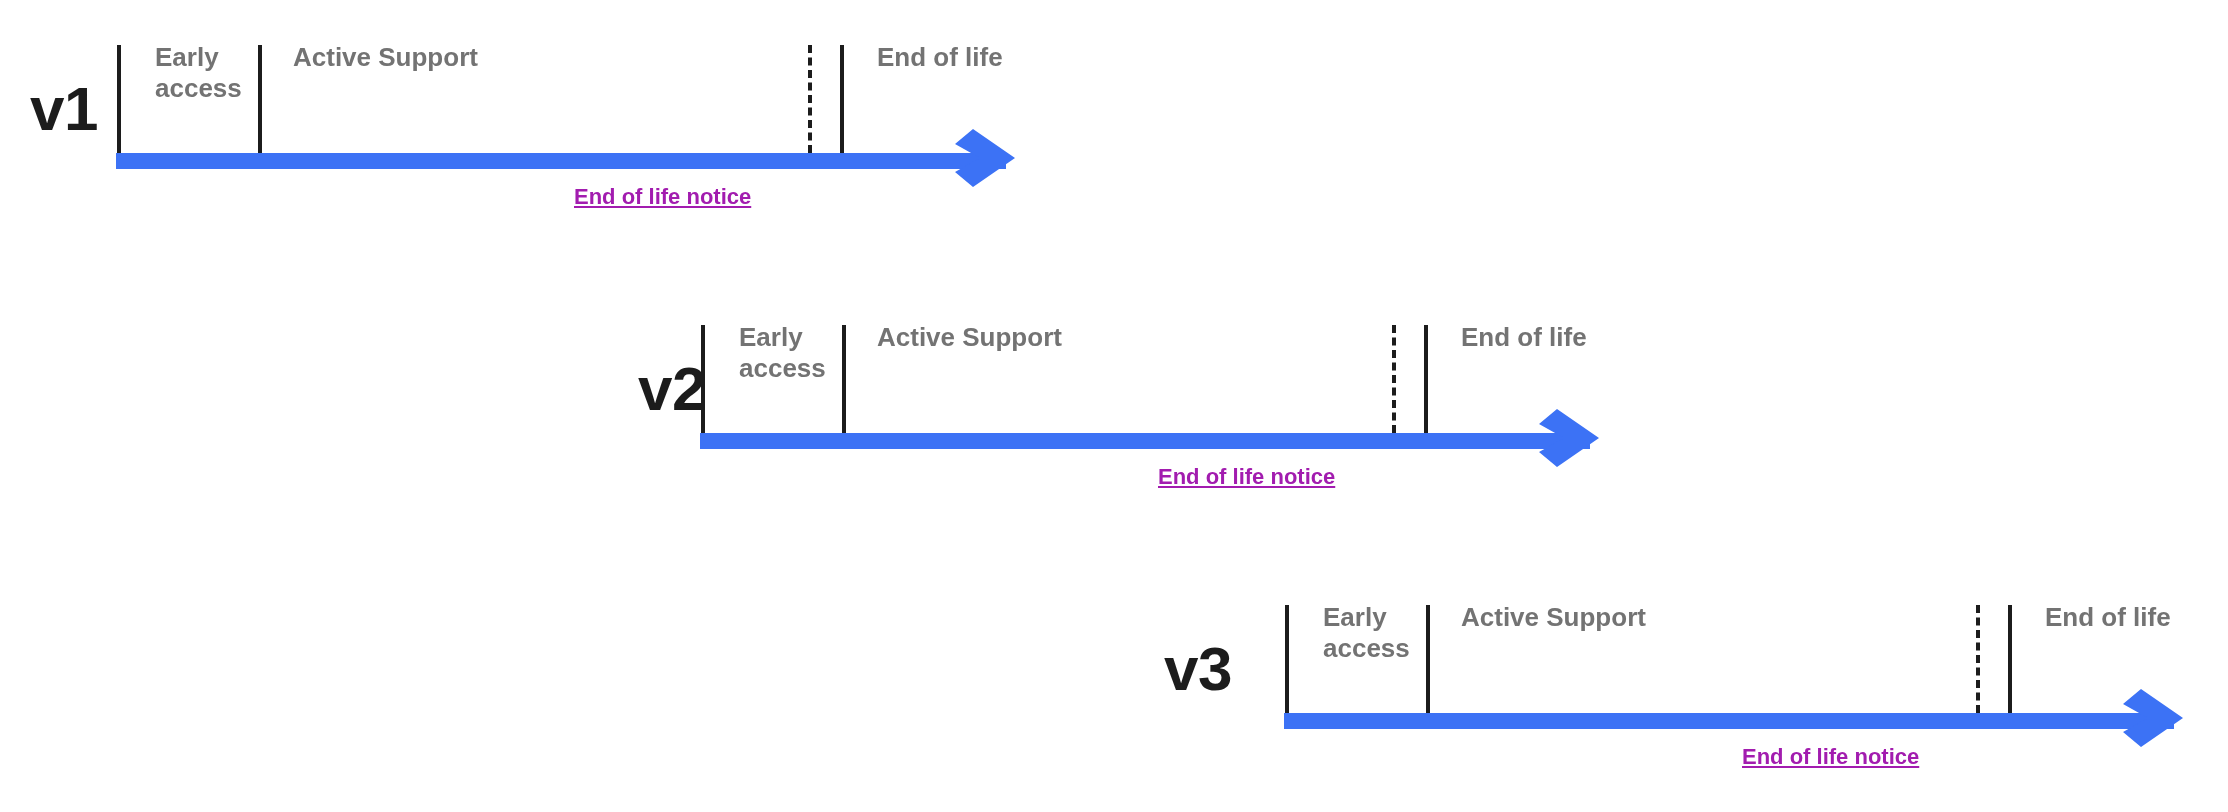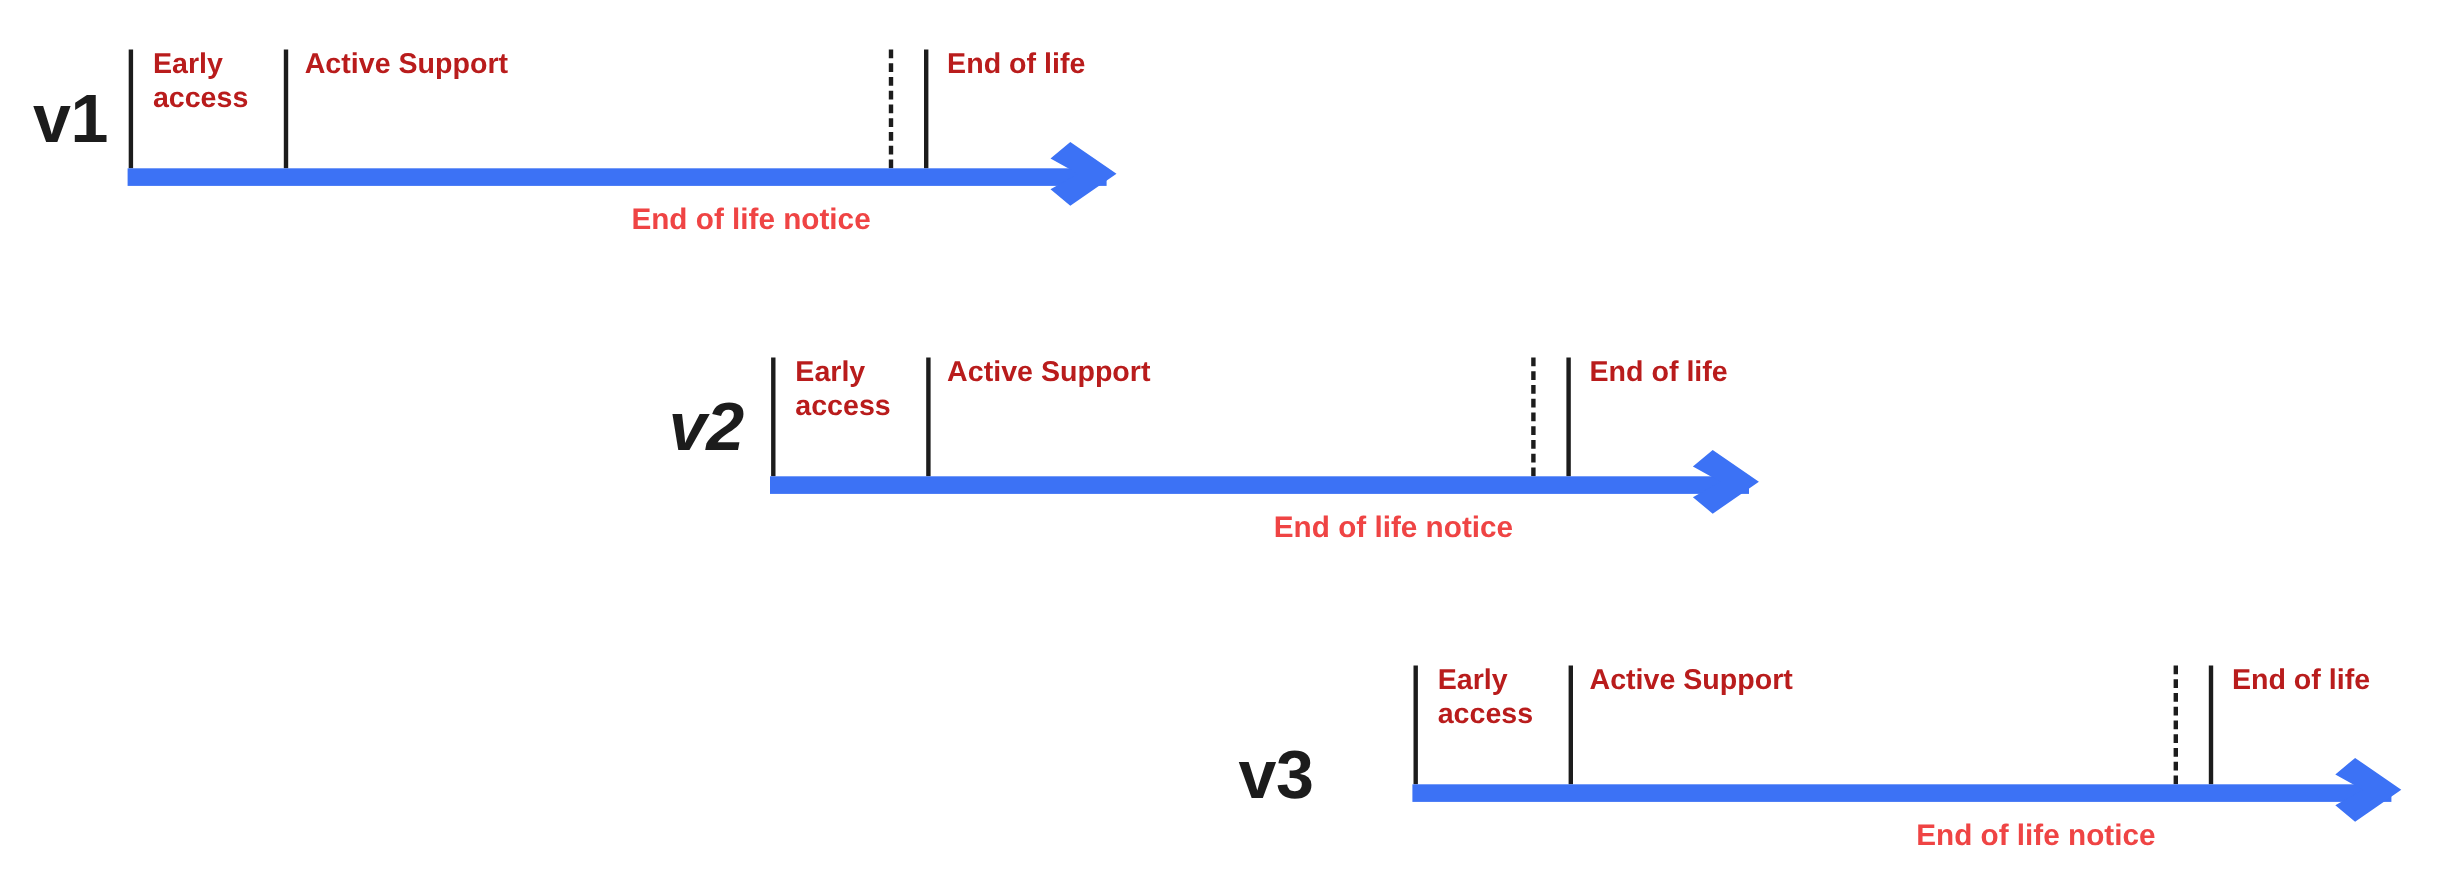--- a/index.html
+++ b/index.html
@@ -40,31 +40,33 @@
   }
   .phase-divider.dashed {
     background: none;
     border-left: 4px dashed #1c1c1c;
     width: 0;
   }
   .phase-label {
     position: absolute;
     font-size: 26px;
     font-weight: 700;
-    color: #b91c1c;
+    color: #737373;
     line-height: 31px;
     white-space: pre-line;
+    margin-left: 16px;
   }
   .notice-label {
     position: absolute;
-    font-size: 27px;
+    font-size: 22px;
     font-weight: 700;
-    color: #ef4444;
+    color: #a21caf;
     line-height: 1;
     white-space: nowrap;
+    text-decoration: underline;
   }
   .timeline-arrow {
     position: absolute;
     overflow: visible;
   }
 </style>
 </head>
 <body>
 
 <div id="canvas">
@@ -91,21 +93,21 @@
     <svg class="timeline-arrow" style="left:110px; top:120px;" width="915" height="75" viewBox="0 0 915 75">
       <rect x="6" y="33" width="890" height="16" fill="#3c72f5"></rect>
       <polygon points="863,9 905,38 863,67 845,52 870,38 845,24" fill="#3c72f5"></polygon>
     </svg>
 
     <div class="notice-label" style="left:574px; top:186px;">End of life notice</div>
   </div>
 
   <div class="timeline-row">
 
-    <div class="version-label" style="left:608px; top:358px;font-style:italic;">v2</div>
+    <div class="version-label" style="left:638px; top:358px;">v2</div>
 
     <div class="phase-divider" style="left:701px; top:325px; height:108px;"></div>
 
     <div class="phase-label" style="left:723px; top:322px; width:120px;">Early
 access</div>
 
     <div class="phase-divider" style="left:842px; top:325px; height:108px;"></div>
 
     <div class="phase-label" style="left:861px; top:322px;">Active Support</div>
 
@@ -118,21 +120,21 @@
     <svg class="timeline-arrow" style="left:694px; top:400px;" width="915" height="75" viewBox="0 0 915 75">
       <rect x="6" y="33" width="890" height="16" fill="#3c72f5"></rect>
       <polygon points="863,9 905,38 863,67 845,52 870,38 845,24" fill="#3c72f5"></polygon>
     </svg>
 
     <div class="notice-label" style="left:1158px; top:466px;">End of life notice</div>
   </div>
 
   <div class="timeline-row">
 
-    <div class="version-label" style="left:1126px; top:638px;margin-top:36px;">v3</div>
+    <div class="version-label" style="left:1164px; top:638px;">v3</div>
 
     <div class="phase-divider" style="left:1285px; top:605px; height:108px;"></div>
 
     <div class="phase-label" style="left:1307px; top:602px; width:120px;">Early
 access</div>
 
     <div class="phase-divider" style="left:1426px; top:605px; height:108px;"></div>
 
     <div class="phase-label" style="left:1445px; top:602px;">Active Support</div>
 

